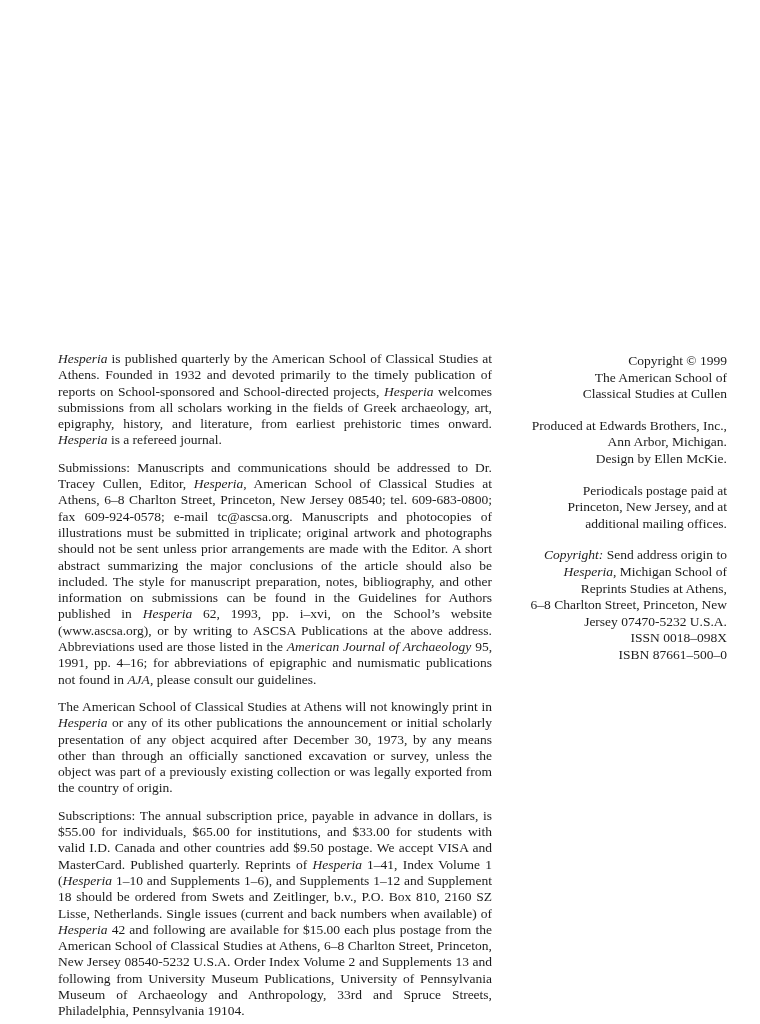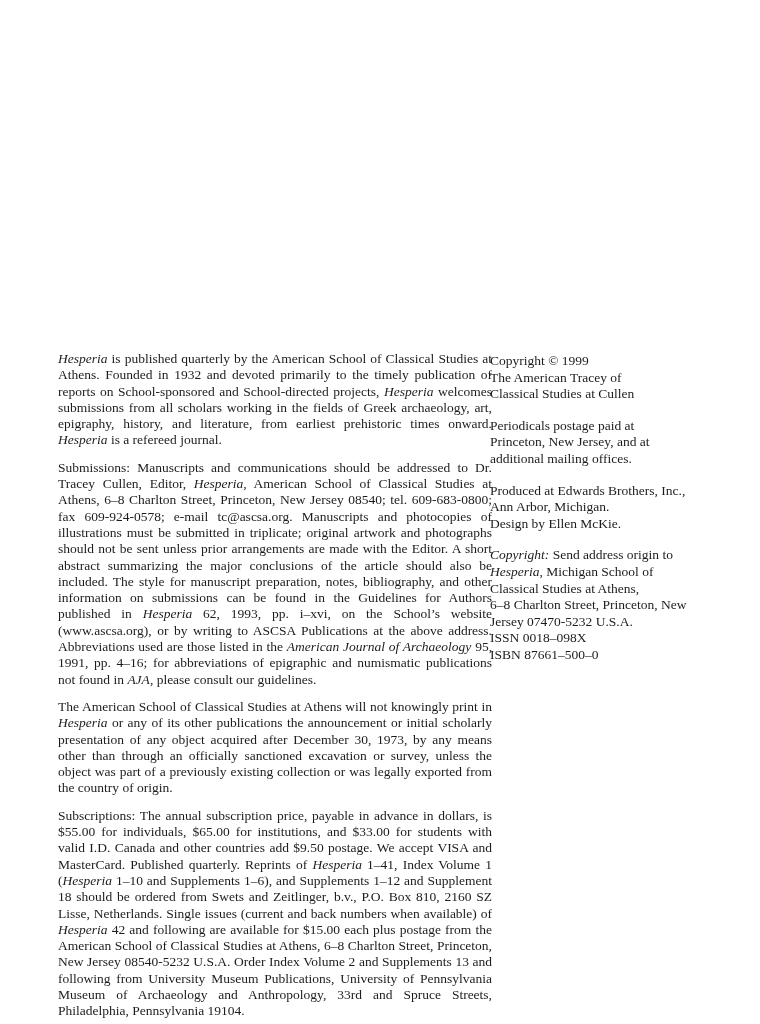--- a/index.html
+++ b/index.html
@@ -27,26 +27,26 @@
     width: 434px;
     font-size: 13.5px;
     line-height: 16.3px;
     text-align: justify;
   }
   .main-col p {
     margin: 0 0 11px 0;
   }
   .side-col {
     position: absolute;
-    left: 490px;
+    left: 509px;
     top: 353px;
     width: 218px;
     font-size: 13.5px;
     line-height: 16.6px;
-    text-align: left;
+    text-align: right;
   }
   .side-block {
     margin: 0 0 15px 0;
   }
   em {
     font-weight: normal;
   }
 </style>
 </head>
 <body>
@@ -54,19 +54,19 @@
 <div class="page">
 
   <div class="main-col">
     <p><em>Hesperia</em><span> is published quarterly by the American School of Classical Studies at Athens. Founded in 1932 and devoted primarily to the timely publication of reports on School-sponsored and School-directed projects, </span><em>Hesperia</em><span> welcomes submissions from all scholars working in the fields of Greek archaeology, art, epigraphy, history, and literature, from earliest prehistoric times onward. </span><em>Hesperia</em><span> is a refereed journal.</span></p>
     <p><span>Submissions: Manuscripts and communications should be addressed to Dr. Tracey Cullen, Editor, </span><em>Hesperia</em><span>, American School of Classical Studies at Athens, 6–8 Charlton Street, Princeton, New Jersey 08540; tel. 609-683-0800; fax 609-924-0578; e-mail tc@ascsa.org. Manuscripts and photocopies of illustrations must be submitted in triplicate; original artwork and photographs should not be sent unless prior arrangements are made with the Editor. A short abstract summarizing the major conclusions of the article should also be included. The style for manuscript preparation, notes, bibliography, and other information on submissions can be found in the Guidelines for Authors published in </span><em>Hesperia</em><span> 62, 1993, pp. i–xvi, on the School’s website (www.ascsa.org), or by writing to ASCSA Publications at the above address. Abbreviations used are those listed in the </span><em>American Journal of Archaeology</em><span> 95, 1991, pp. 4–16; for abbreviations of epigraphic and numismatic publications not found in </span><em>AJA</em><span>, please consult our guidelines.</span></p>
     <p><span>The American School of Classical Studies at Athens will not knowingly print in </span><em>Hesperia</em><span> or any of its other publications the announcement or initial scholarly presentation of any object acquired after December 30, 1973, by any means other than through an officially sanctioned excavation or survey, unless the object was part of a previously existing collection or was legally exported from the country of origin.</span></p>
     <p><span>Subscriptions: The annual subscription price, payable in advance in dollars, is $55.00 for individuals, $65.00 for institutions, and $33.00 for students with valid I.D. Canada and other countries add $9.50 postage. We accept VISA and MasterCard. Published quarterly. Reprints of </span><em>Hesperia</em><span> 1–41, Index Volume 1 (</span><em>Hesperia</em><span> 1–10 and Supplements 1–6), and Supplements 1–12 and Supplement 18 should be ordered from Swets and Zeitlinger, b.v., P.O. Box 810, 2160 SZ Lisse, Netherlands. Single issues (current and back numbers when available) of </span><em>Hesperia</em><span> 42 and following are available for $15.00 each plus postage from the American School of Classical Studies at Athens, 6–8 Charlton Street, Princeton, New Jersey 08540-5232 U.S.A. Order Index Volume 2 and Supplements 13 and following from University Museum Publications, University of Pennsylvania Museum of Archaeology and Anthropology, 33rd and Spruce Streets, Philadelphia, Pennsylvania 19104.</span></p>
   </div>
 
   <div class="side-col">
-    <div class="side-block"><span>Copyright © 1999</span><br><span>The American Tracey of</span><br><span>Classical Studies at Cullen</span></div>
+    <div class="side-block"><span>Copyright © 1999</span><br><span>The American School of</span><br><span>Classical Studies at Cullen</span></div>
+    <div class="side-block"><span>Produced at Edwards Brothers, Inc.,</span><br><span>Ann Arbor, Michigan.</span><br><span>Design by Ellen McKie.</span></div>
     <div class="side-block"><span>Periodicals postage paid at</span><br><span>Princeton, New Jersey, and at</span><br><span>additional mailing offices.</span></div>
-    <div class="side-block"><span>Produced at Edwards Brothers, Inc.,</span><br><span>Ann Arbor, Michigan.</span><br><span>Design by Ellen McKie.</span></div>
-    <div class="side-block"><em>Copyright:</em><span> Send address origin to</span><br><em>Hesperia</em><span>, Michigan School of</span><br><span>Classical Studies at Athens,</span><br><span>6–8 Charlton Street, Princeton, New</span><br><span>Jersey 07470-5232 U.S.A.</span><br><span>ISSN 0018–098X</span><br><span>ISBN 87661–500–0</span></div>
+    <div class="side-block"><em>Copyright:</em><span> Send address origin to</span><br><em>Hesperia</em><span>, Michigan School of</span><br><span>Reprints Studies at Athens,</span><br><span>6–8 Charlton Street, Princeton, New</span><br><span>Jersey 07470-5232 U.S.A.</span><br><span>ISSN 0018–098X</span><br><span>ISBN 87661–500–0</span></div>
   </div>
 
 </div>
 
 </body></html>

